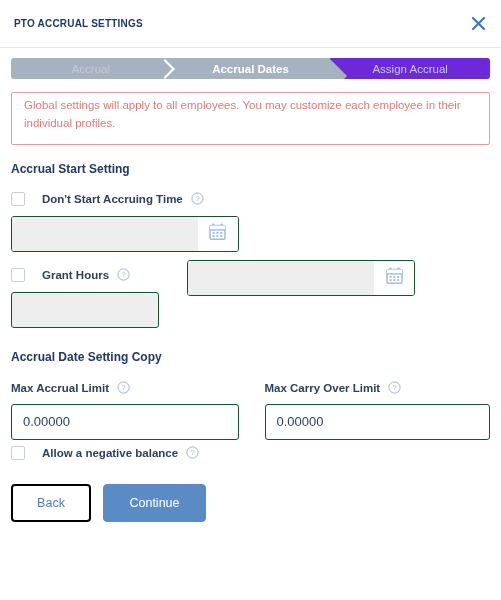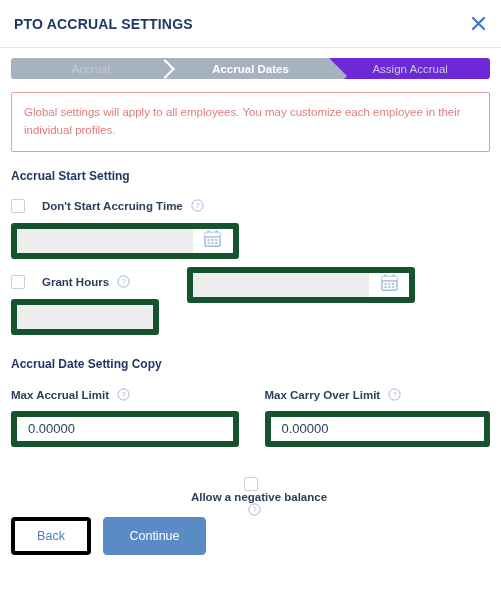--- a/index.html
+++ b/index.html
@@ -19,21 +19,21 @@
   
   .modal-header {
     position: relative;
     height: 48px;
     border-bottom: 1px solid #e3e8ee;
     display: flex;
     align-items: center;
     padding: 0 14px;
   }
   .modal-title {
-    font-size: 14px;
+    font-size: 10px;
     font-weight: bold;
     letter-spacing: 0.2px;
     color: #203864;
   }
   .close-btn {
     position: absolute;
     right: 12px;
     top: 50%;
     transform: translateY(-50%);
     width: 22px;
@@ -116,21 +116,21 @@
     border-bottom: 18px solid transparent;
     border-left: 18px solid #a7b2c0;
     z-index: 2;
   }
 
   
   .alert {
     margin: 13px 11px 0 11px;
     border: 1px solid #e79b9b;
     border-radius: 2px;
-    padding: 11px 12px 11px 12px;
+    padding: 4px 12px 11px 12px;
     color: #e07b7b;
     font-size: 11.5px;
     line-height: 1.55;
   }
 
   
   .body-pad { padding: 0 11px; }
   .section-title {
     font-size: 12px;
     font-weight: bold;
@@ -179,21 +179,21 @@
     align-items: center;
     justify-content: center;
     cursor: pointer;
     vertical-align: middle;
   }
 
   
   .input-box {
     margin-top: 8px;
     height: 36px;
-    border: 6px solid #14532d;
+    border: 1px solid #14532d;
     border-radius: 3px;
     background: #eeeeee;
     display: flex;
     align-items: center;
     width: 100%;
   }
   .input-box.with-cal {
     background: #ffffff;
     padding: 0;
   }
@@ -243,21 +243,21 @@
     border-radius: 4px;
     cursor: pointer;
     height: 38px;
     display: flex;
     align-items: center;
     justify-content: center;
     font-family: "Liberation Sans", sans-serif;
   }
   .btn-back {
     width: 80px;
-    border: 4px solid #000000;
+    border: 2px solid #000000;
     background: #ffffff;
     color: #4a7fbd;
   }
   .btn-continue {
     width: 103px;
     margin-left: 12px;
     border: 1px solid #5b8bc4;
     background: #5b8bc4;
     color: #ffffff;
   }
@@ -399,21 +399,21 @@
             <text x="6.5" y="9.3" font-size="7.6" fill="#9fb4d0" text-anchor="middle" font-family="Liberation Sans, sans-serif">?</text>
           </svg>
         </span>
       </div>
       <div class="input-box white">
         <span class="input-val">0.00000</span>
       </div>
     </div>
   </div>
 
-  <div class="check-line" style="margin-top:30px;flex-direction:column;">
+  <div class="check-line" style="margin-top:4px;">
     <span class="checkbox"></span>
     <span class="field-label">Allow a negative balance</span>
     <span class="help-icon">
       <svg width="13" height="13" viewBox="0 0 13 13">
         <circle cx="6.5" cy="6.5" r="5.6" fill="none" stroke="#9fb4d0" stroke-width="1"></circle>
         <text x="6.5" y="9.3" font-size="7.6" fill="#9fb4d0" text-anchor="middle" font-family="Liberation Sans, sans-serif">?</text>
       </svg>
     </span>
   </div>
 

